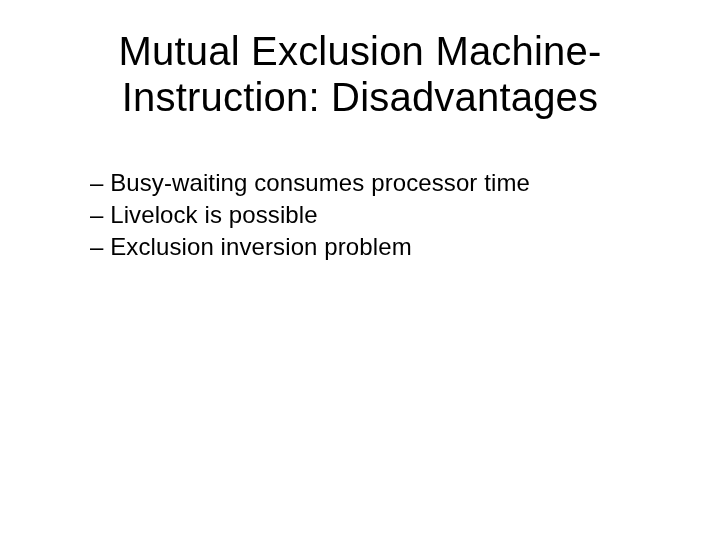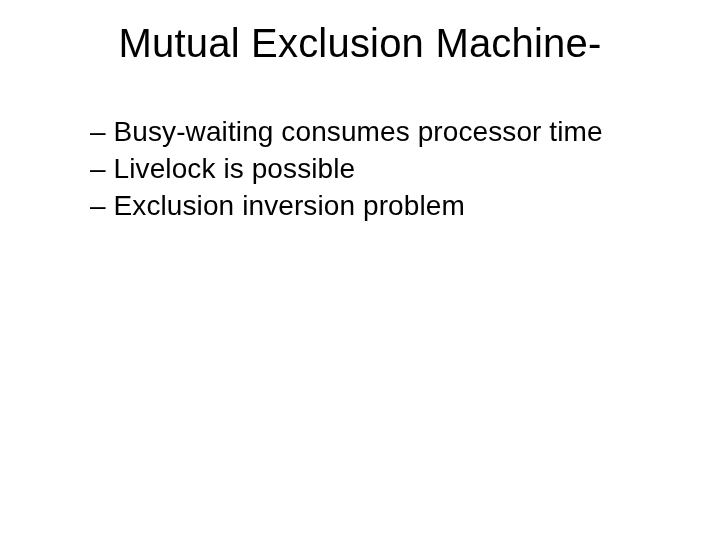--- a/index.html
+++ b/index.html
@@ -11,45 +11,46 @@
       width: 720px;
       height: 540px;
       background: #ffffff;
       font-family: Arial, Helvetica, sans-serif;
       color: #000000;
       overflow: hidden;
     }
     .slide {
       width: 100%;
       height: 100%;
-      padding: 20px 0 0 0;
+      padding: 28px 0 0 0;
     }
     .title {
       text-align: center;
       font-size: 40px;
       font-weight: normal;
       line-height: 1.15;
       margin: 0 auto 48px auto;
       letter-spacing: 0.2px;
     }
     .bullets {
       padding-left: 90px;
     }
     .bullet-item {
-      font-size: 28px;
+      font-size: 24px;
       line-height: 1.25;
       margin-bottom: 2px;
       letter-spacing: 0.1px;
     }
   </style>
 </head>
 <body>
 
 <div class="slide">
   <h1 class="title">
     <span>Mutual Exclusion Machine-</span><br>
+    <span>Instruction: Disadvantages</span>
   </h1>
   <div class="bullets">
     <div class="bullet-item">– Busy-waiting consumes processor time</div>
     <div class="bullet-item">– Livelock is possible</div>
     <div class="bullet-item">– Exclusion inversion problem</div>
   </div>
 </div>
 
 </body></html>

